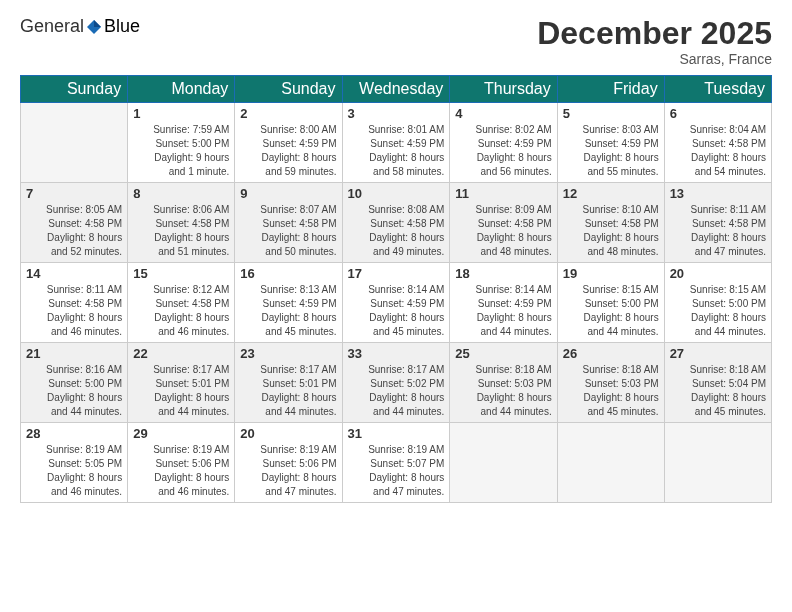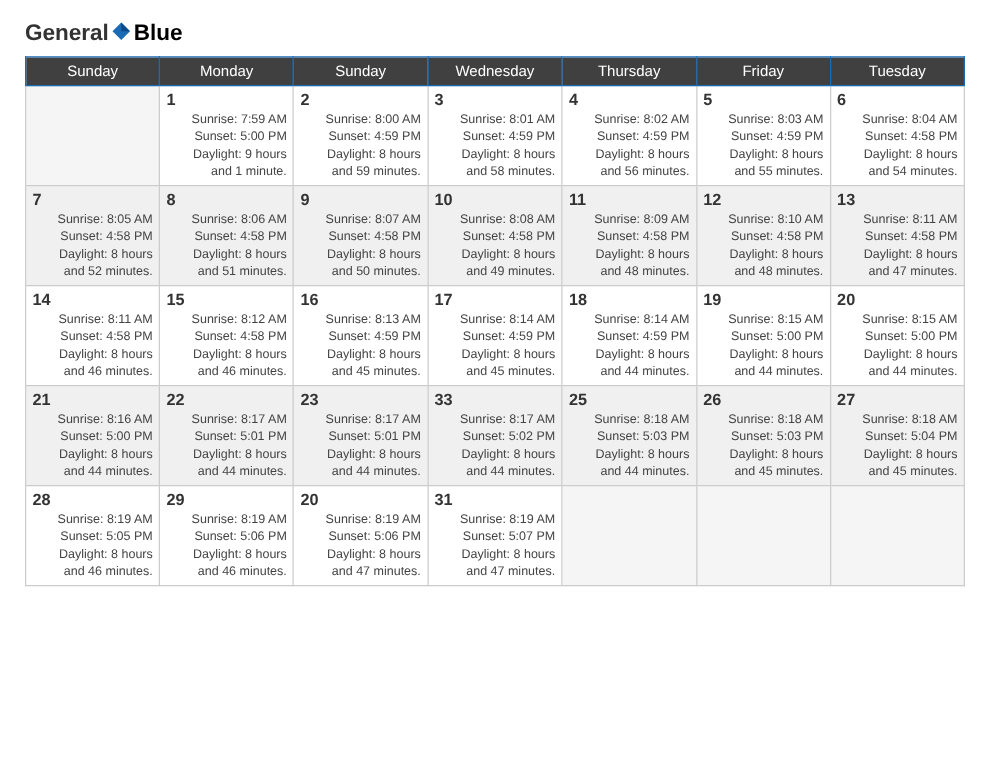--- a/index.html
+++ b/index.html
@@ -22,23 +22,23 @@
       align-items: flex-start;
       margin-bottom: 8px;
     }
     .logo {
       display: flex;
       flex-direction: column;
       align-items: flex-start;
     }
     .logo-text {
       display: flex;
-      align-items: flex-start;
+      align-items: center;
       font-size: 18px;
-      font-weight: bold;
+      font-weight: normal;
     }
     .logo-general { color: #333; }
     .logo-blue { color: #000000; }
     .logo-icon {
       width: 18px;
       height: 18px;
       margin-left: 1px;
       margin-right: 1px;
     }
     .title-block {
@@ -53,25 +53,25 @@
     .calendar-subtitle {
       font-size: 14px;
       color: #555;
     }
     .calendar-table {
       width: 100%;
       border-collapse: collapse;
       font-size: 11px;
     }
     .calendar-table th {
-      background: #404040;
+      background: #0f766e;
       color: #fff;
-      text-align: center;
+      text-align: right;
       padding: 4px 6px;
-      font-size: 12px;
+      font-size: 16px;
       font-weight: normal;
       border: 1px solid #1a6bb5;
     }
     .calendar-table td {
       vertical-align: top;
       padding: 3px 5px;
       border: 1px solid #ccc;
       width: 108px;
       height: 80px;
       background: #fff;
@@ -104,20 +104,24 @@
     <div class="logo">
       <div class="logo-text">
         <span class="logo-general">General</span>
         <svg class="logo-icon" viewBox="0 0 18 18">
           <polygon points="9,2 16,9 9,16 2,9" fill="#1a6bb5"></polygon>
           <polygon points="9,2 16,9 9,9" fill="#0d4a8a"></polygon>
         </svg>
         <span class="logo-blue">Blue</span>
       </div>
     </div>
+    <div class="title-block">
+      <div class="calendar-title">December 2025</div>
+      <div class="calendar-subtitle">Sarras, France</div>
+    </div>
   </div>
 
   <table class="calendar-table">
     <thead>
       <tr>
       <th>Sunday</th>
           <th>Monday</th>
           <th>Sunday</th>
           <th>Wednesday</th>
           <th>Thursday</th>

